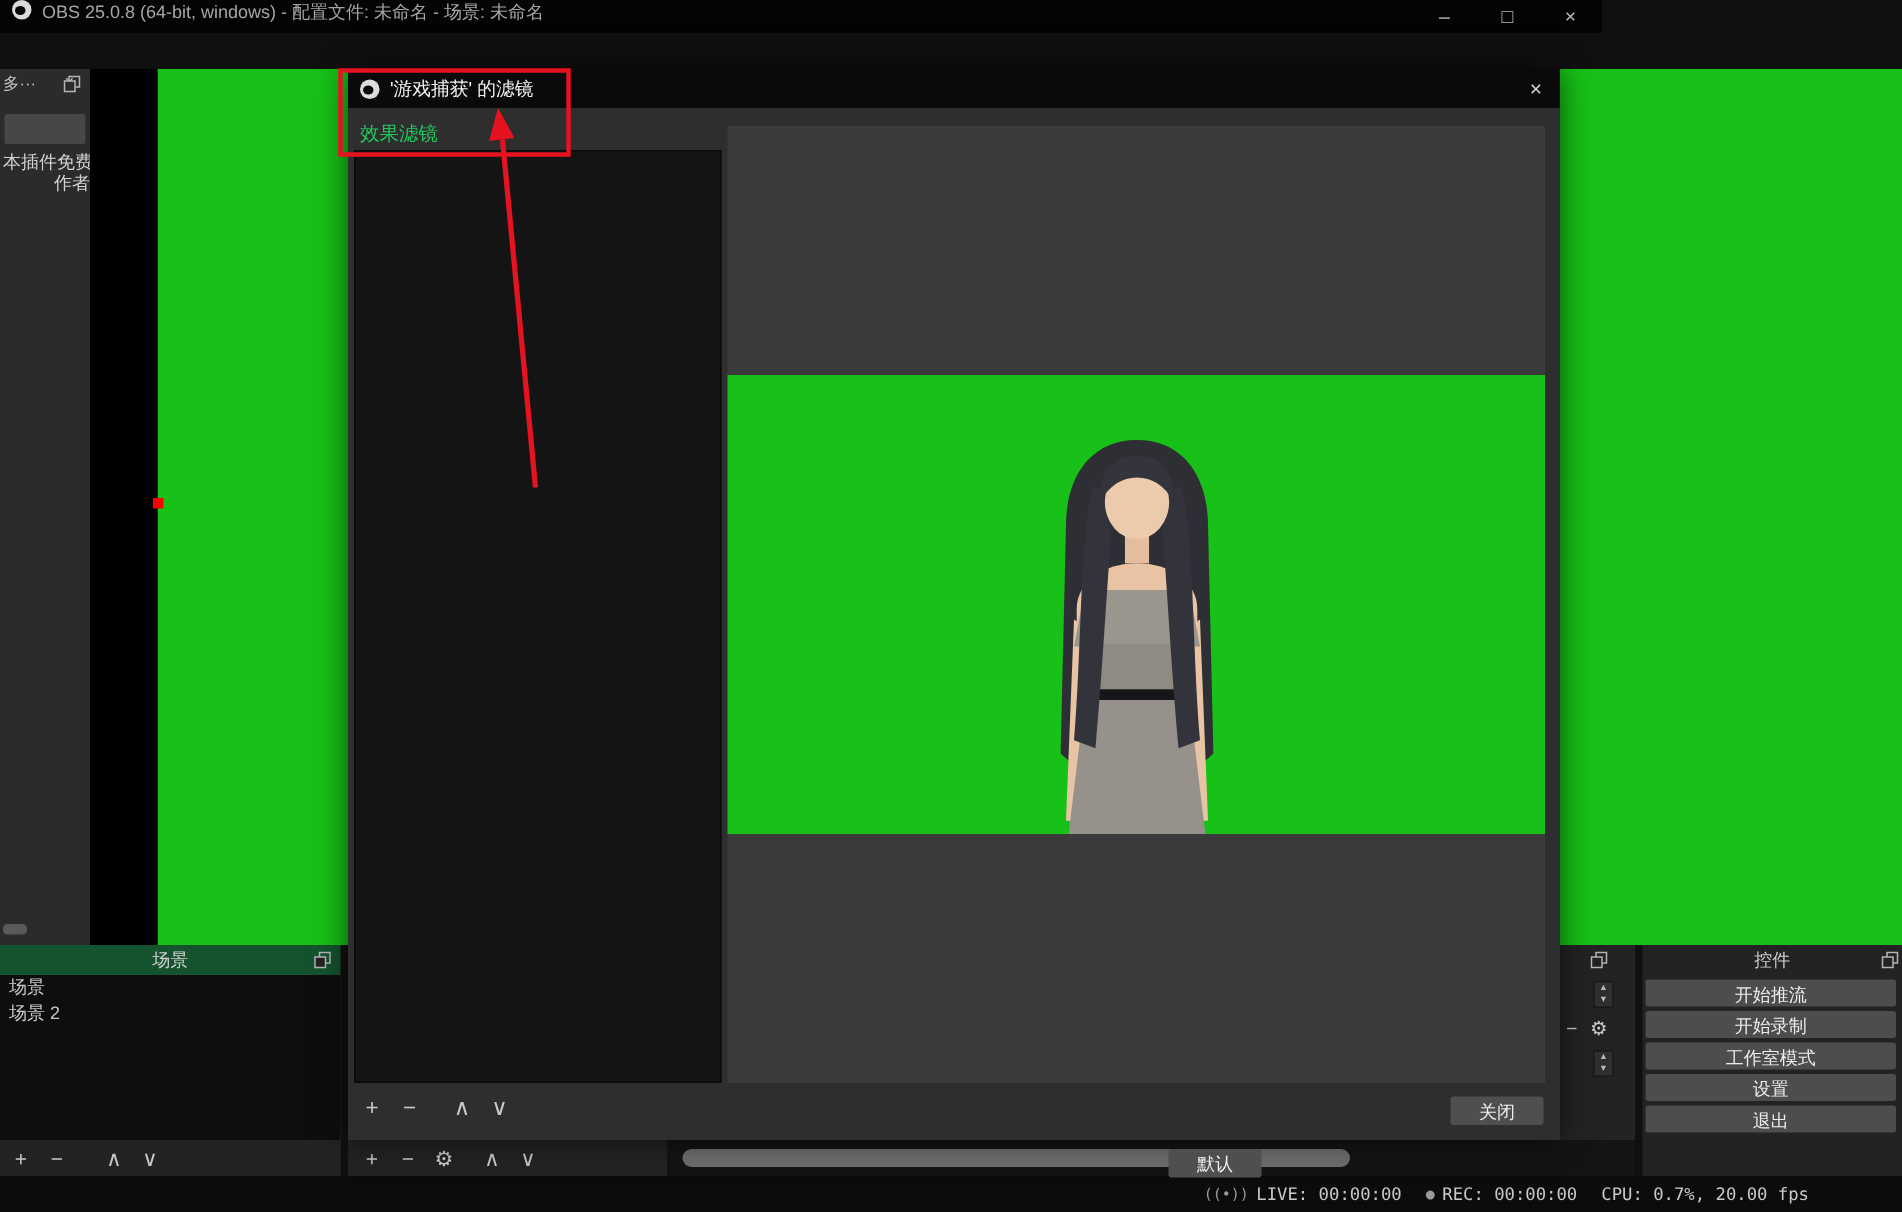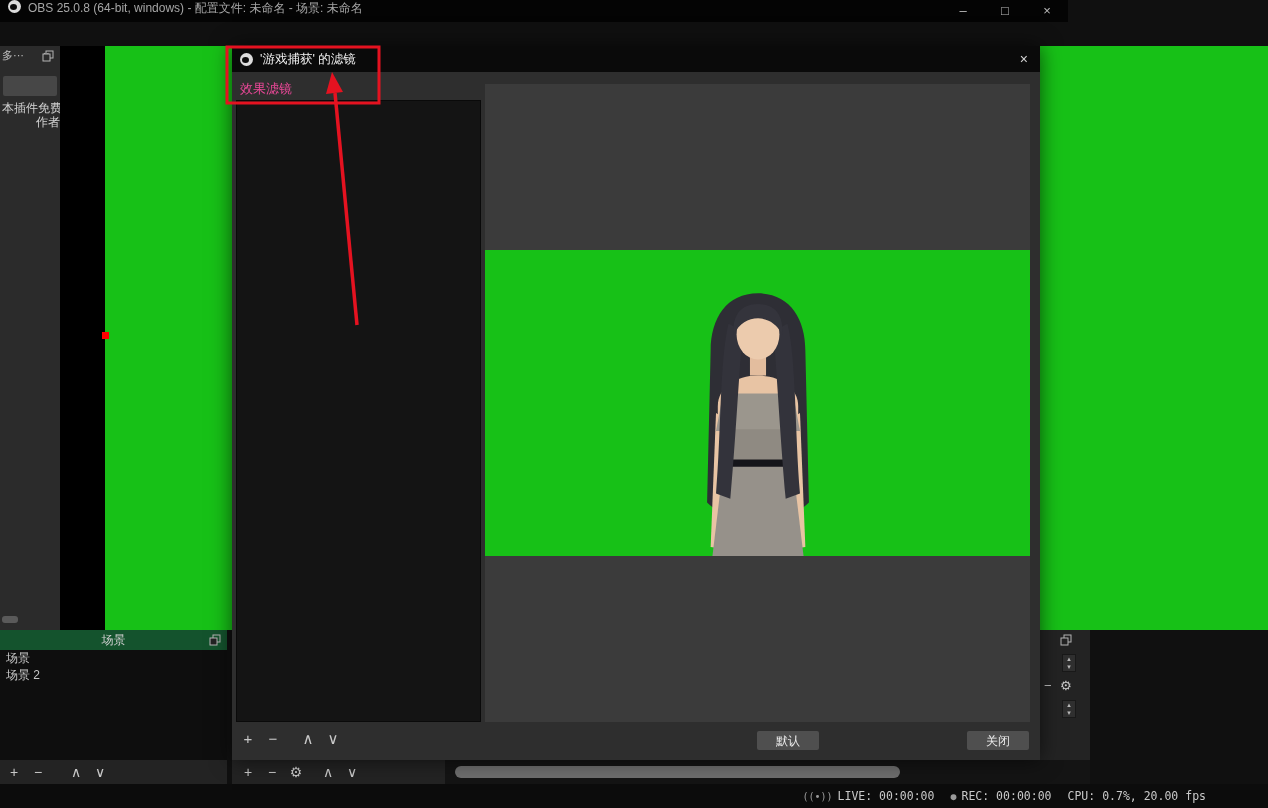--- a/index.html
+++ b/index.html
@@ -62,29 +62,29 @@
              justify-content:flex-end;gap:16px;padding-right:62px;box-sizing:border-box;
              font-family:"DejaVu Sans Mono","Liberation Mono",monospace;font-size:11.5px;color:#c9c9c9;z-index:5;}
   .statusbar .sicon{color:#9a9a9a;font-size:10px;}
   .sgroup{display:flex;align-items:center;gap:5px;}
 
   
   .dialog{position:absolute;left:232px;top:46px;width:808px;height:714px;background:#2e2e2e;z-index:10;box-shadow:0 0 20px rgba(0,0,0,.6);}
   .dlg-titlebar{position:absolute;left:0;top:0;width:808px;height:26px;background:#0a0a0a;display:flex;align-items:center;}
   .dlg-titlebar .dtitle{font-size:12.5px;color:#f2f2f2;white-space:nowrap;text-align:right;}
   .dlg-close{position:absolute;right:12px;top:3px;font-size:14px;color:#d4d4d4;line-height:20px;}
-  .dlg-effects-label{position:absolute;left:8px;top:34px;font-size:13px;color:#ec4899;}
+  .dlg-effects-label{position:absolute;left:8px;top:34px;font-size:13px;color:#22c55e;}
   .dlg-list{position:absolute;left:4px;top:54px;width:245px;height:622px;background:#141414;border:1px solid #0a0a0a;box-sizing:border-box;}
   .dlg-preview{position:absolute;left:253px;top:38px;width:545px;height:638px;background:#3b3b3b;}
   .green-frame{position:absolute;left:0;top:166px;width:545px;height:306px;background:var(--green);overflow:hidden;}
   .character{position:absolute;left:50%;bottom:0;transform:translateX(-50%);}
   .dlg-toolbar{position:absolute;left:8px;top:682px;display:flex;gap:9px;align-items:center;}
   .dlg-toolbar .tool-icon{font-size:15px;}
   .dlg-btn{position:absolute;top:685px;height:19px;width:62px;background:#4f4f4f;color:#ededed;font-size:12px;border:none;border-radius:2px;font-family:inherit;line-height:19px;}
-  .dlg-btn.default{left:525px;}
+  .dlg-btn.default{left:547px;margin-top:35px;}
   .dlg-btn.close{left:735px;}
 
   
   .annotation{position:absolute;left:0;top:0;z-index:60;pointer-events:none;}
 </style>
 </head>
 <body>
 
 <div id="app">
 
@@ -160,20 +160,34 @@
         <span>▾</span>
     </div>
     <span class="mix-icon" style="left:4px;top:48px;">−</span>
     <span class="mix-icon" style="left:20px;top:48px;">⚙</span>
     <div class="stepper" style="left:22px;top:70px;">
       <span>▴</span>
         <span>▾</span>
     </div>
   </div>
 
+  <div class="controls-dock">
+    <div class="dock-hdr">
+      <span>控件</span>
+      <svg class="dock-pop" style="right:2px;" width="12" height="12">
+        <rect x="4" y="1" width="7" height="7" fill="none" stroke="#b5b5b5"></rect>
+        <rect x="1" y="4" width="7" height="7" fill="#232323" stroke="#b5b5b5"></rect>
+      </svg>
+    </div>
+    <button class="ctl-btn" style="top:23px;">开始推流</button>
+    <button class="ctl-btn" style="top:44px;">开始录制</button>
+    <button class="ctl-btn" style="top:65px;">工作室模式</button>
+    <button class="ctl-btn" style="top:86px;">设置</button>
+    <button class="ctl-btn" style="top:107px;">退出</button>
+  </div>
 
   <div class="statusbar">
     <span class="sgroup">
       <span class="sicon">((•))</span>
       <span>LIVE: 00:00:00</span>
     </span>
     <span class="sgroup">
       <span class="sicon">●</span>
       <span>REC: 00:00:00</span>
     </span>

